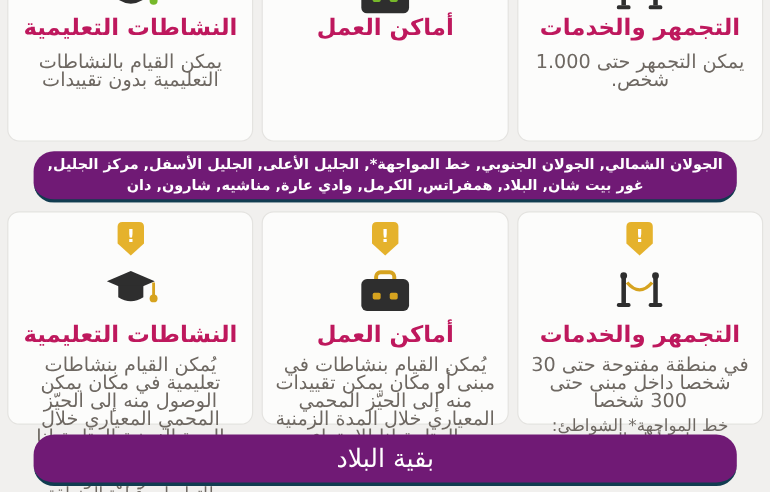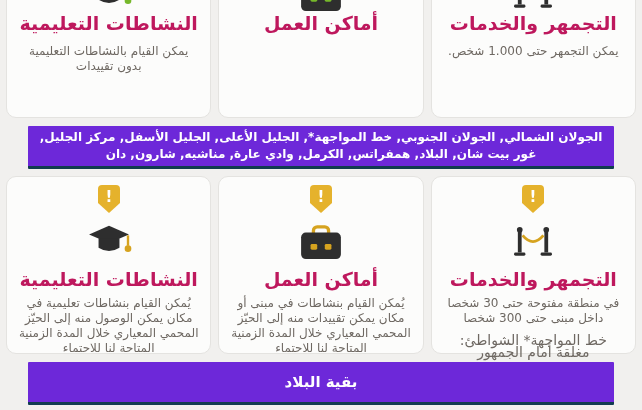--- a/index.html
+++ b/index.html
@@ -13,32 +13,32 @@
   .card{flex:1;box-sizing:border-box;height:178px;background:#fcfcfb;border:1px solid #e4e3e0;
         border-radius:10px;text-align:center;padding:0 8px;}
   .row.top .card{padding-top:18px;}
   .row.restricted .card{padding-top:6px;}
 
   .icon-wrap{position:relative;height:46px;}
   .row.top .icon-wrap svg{position:absolute;bottom:-8px;left:50%;transform:translateX(-50%);}
   .row.restricted .icon-wrap{height:38px;margin-top:4px;display:flex;align-items:flex-end;justify-content:center;}
 
   .card-title{font-size:19px;font-weight:bold;color:#be185d;line-height:1.3;margin-top:6px;}
-  .card-body{font-size:12px;color:#6e6862;line-height:15px;margin:8px auto 0;max-width:186px;}
+  .card-body{font-size:16px;color:#6e6862;line-height:15px;margin:8px auto 0;max-width:186px;}
   .row.restricted .card-body{margin-top:4px;text-align:center;}
   .card-note{font-size:14px;color:#6e6862;line-height:12.5px;margin:8px auto 0;max-width:170px;}
 
   .badge{width:28px;height:32px;margin:0 auto;}
   .badge text{font:bold 15px "DejaVu Sans",sans-serif;fill:#ffffff;}
 
-  .banner{position:absolute;right:28px;left:28px;box-sizing:border-box;height:43px;background:#6d28d9;
-          border-radius:1px;border-bottom:3px solid #113c50;color:#ffffff;
+  .banner{position:absolute;right:28px;left:28px;box-sizing:border-box;height:43px;background:#701a75;
+          border-radius:17px;border-bottom:3px solid #113c50;color:#ffffff;
           display:flex;flex-direction:column;justify-content:center;text-align:center;}
   .banner.regions{top:126px;font-size:12px;font-weight:bold;line-height:17px;}
-  .banner.rest{top:362px;font-size:15px;font-weight:bold;}
+  .banner.rest{top:362px;font-size:21px;font-weight:normal;}
 
   .dk{fill:#2e2e2e;}
   .row.top .ac-f{fill:#76b82a;} .row.top .ac-s{stroke:#76b82a;}
   .row.restricted .ac-f{fill:#d6a31f;} .row.restricted .ac-s{stroke:#d6a31f;}
 </style>
 </head>
 <body>
 
 <div class="stage">
 

